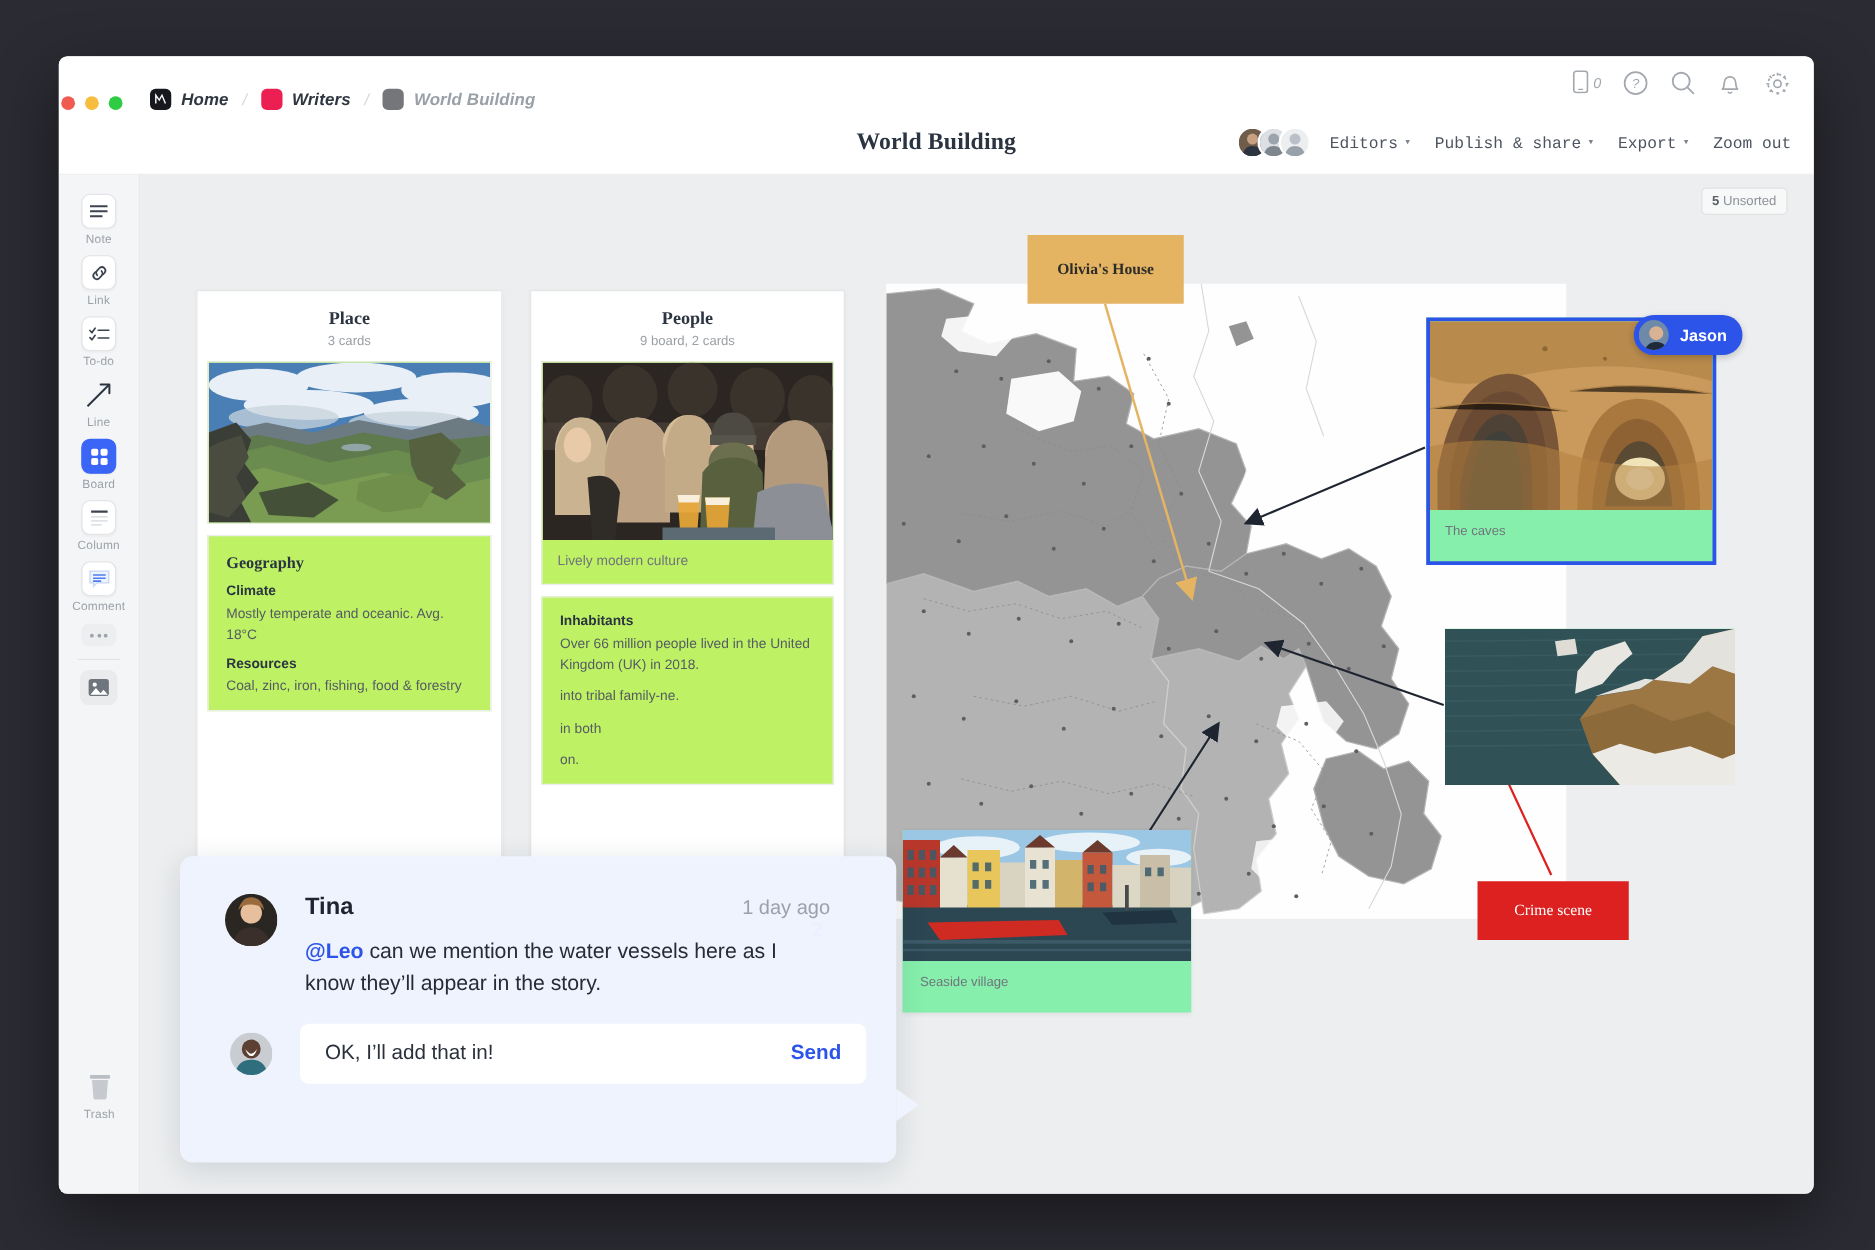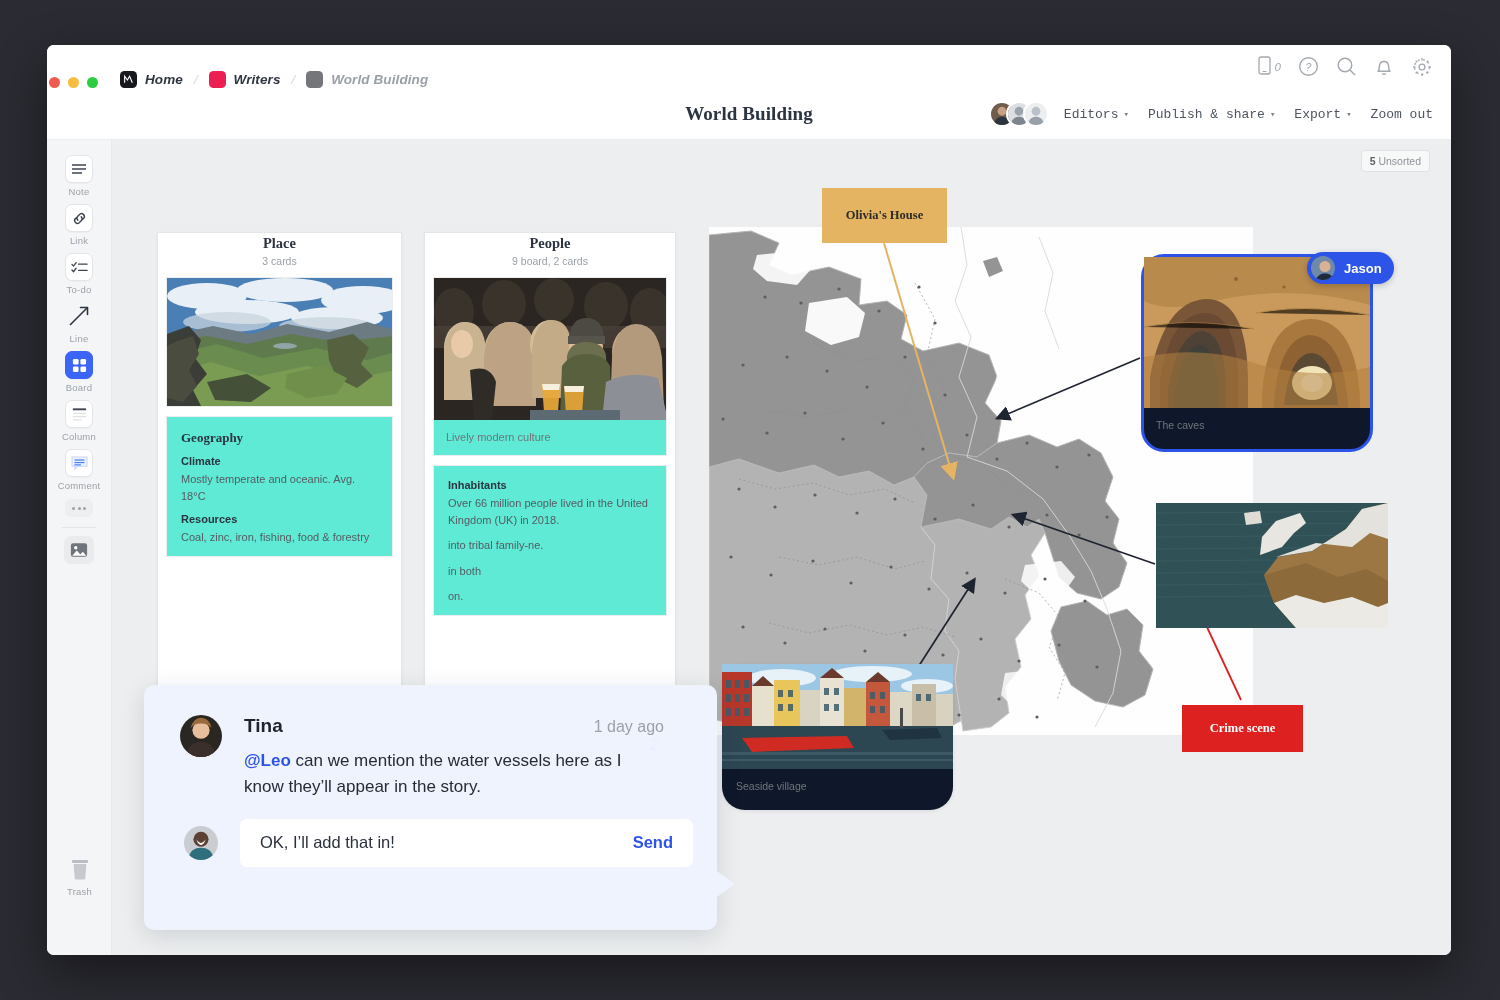--- a/index.html
+++ b/index.html
@@ -116,27 +116,27 @@
   }
   .unsorted b { color: #5c6168; font-weight: bold; }
 
   
   .board {
     position: absolute; background: #fff; border: 1px solid #e4e6e8;
     box-shadow: 0 1px 3px rgba(0,0,0,.05);
   }
   #board-place { left: 45px; top: 92px; width: 245px; height: 582px; }
   #board-people { left: 312px; top: 92px; width: 252px; height: 586px; }
-  .board-head { padding: 2px 0 10px; text-align: center; }
+  .board-head { padding: 14px 0 10px; text-align: center; }
   .board-title {
     font-family: "Liberation Serif", serif; font-size: 14.5px;
     font-weight: bold; color: #2b3441;
   }
   .board-sub { font-size: 10.5px; color: #9aa0a6; margin-top: 3px; }
-  .bcard { margin: 0 8px 9px; border: 1px solid #ebedee; background: #5eead4; }
+  .bcard { margin: 0 8px 9px; border: 1px solid #ebedee; background: #bef264; }
   .bcard-photo { height: 128px; width: 100%; position: relative; overflow: hidden; }
   .bcard-photo.people { height: 142px; }
   .bcard-cap { padding: 11px 12px 12px; font-size: 11px; color: #6f757c; }
   .bcard-body { padding: 13px 14px 10px; }
   .bc-h {
     font-family: "Liberation Serif", serif; font-size: 13px;
     font-weight: bold; color: #2b3441; margin-bottom: 9px;
   }
   .bc-sh { font-size: 11px; font-weight: bold; color: #2b3441; margin-bottom: 4px; }
   .bc-p { font-size: 11px; color: #565c63; line-height: 1.5; margin-bottom: 9px; }
@@ -157,25 +157,25 @@
   .note-olivia span {
     font-family: "Liberation Serif", serif; font-size: 12.5px;
     font-weight: bold; color: #2c2c28;
   }
   .note-crime {
     position: absolute; left: 1070px; top: 565px; width: 121px; height: 47px;
     background: #dd2020; display: flex; align-items: center; justify-content: center;
   }
   .note-crime span {
     font-family: "Liberation Serif", serif; font-size: 12.5px;
-    font-weight: bold; color: #fff;
+    font-weight: normal; color: #fff;
   }
 
   .media {
-    position: absolute; background: #0f172a; border-radius: 23px;
+    position: absolute; background: #86efac;
   }
   #media-caves {
     left: 1029px; top: 114px; width: 232px; height: 198px;
     border: 3px solid #2c54e8;
   }
   #media-caves .m-photo { height: 151px; }
   #media-caves .m-cap { font-size: 10.5px; color: #6f757c; padding: 11px 12px; }
   #media-cliff { left: 1044px; top: 363px; width: 232px; height: 125px; }
   #media-cliff .m-photo { height: 125px; }
   #media-village {

